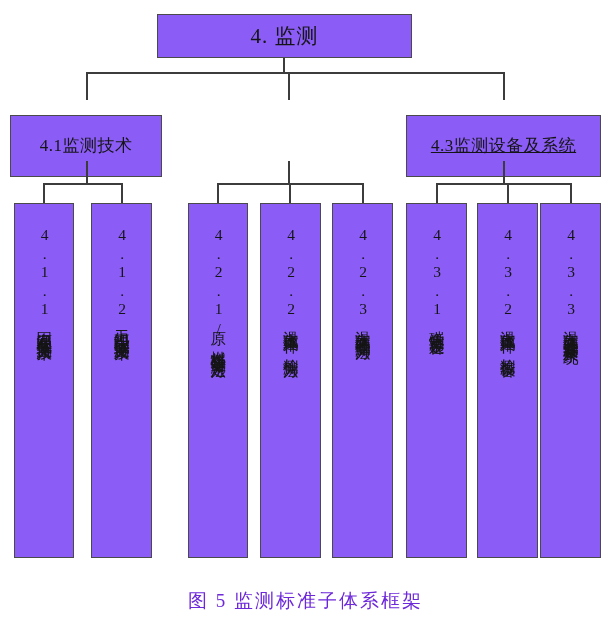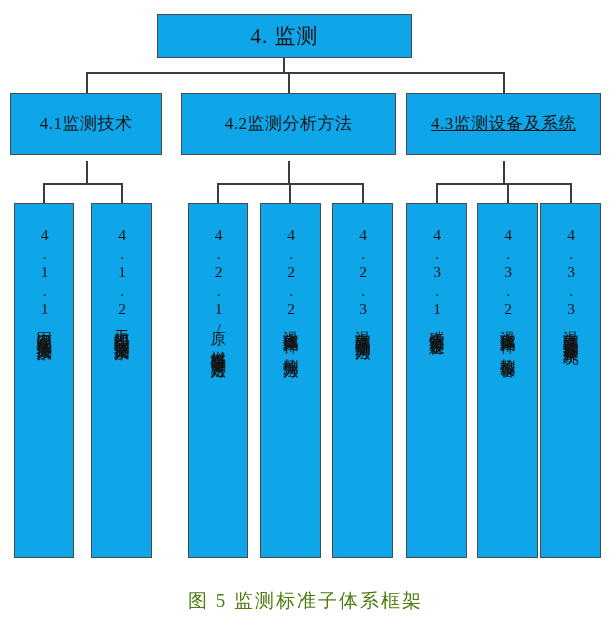--- a/index.html
+++ b/index.html
@@ -20,42 +20,42 @@
     position: absolute;
     left: 0; top: 0;
     width: 611px;
     height: 580px;
   }
 
   .box {
     position: absolute;
     box-sizing: border-box;
     border: 1.5px solid #4a4a4a;
-    background: #0ea5e9;
+    background: #8b5cf6;
     display: flex;
     align-items: center;
     justify-content: center;
     text-align: center;
     color: #151515;
     line-height: 1.18;
   }
 
   
   .box.root {
     left: 157px;
     top: 14px;
     width: 255px;
     height: 44px;
     font-size: 21px;
     letter-spacing: 1px;
   }
 
   
   .box.lvl2 {
-    top: 93px;
+    top: 115px;
     height: 62px;
     font-size: 17px;
     letter-spacing: 0.5px;
     padding: 2px 4px;
   }
   .box.lvl2.b1 { left: 10px;  width: 152px; }
   .box.lvl2.b2 { left: 181px; width: 215px; }
   .box.lvl2.b3 { left: 406px; width: 195px; text-decoration: underline; }
 
   
@@ -94,21 +94,21 @@
 
   
   #caption {
     position: absolute;
     left: 0;
     top: 588px;
     width: 611px;
     text-align: center;
     font-size: 19px;
     letter-spacing: 2px;
-    color: #4d7c0f;
+    color: #6d28d9;
     font-family: "Liberation Serif", "DejaVu Serif", serif;
   }
 </style>
 </head>
 <body>
 
 <div id="diagram">
 
   <div class="box root">
     <span>4. 监测</span>
@@ -117,23 +117,20 @@
   <div class="ln v" style="left:283px; top:58px; height:15px;"></div>
 
   <div class="ln h" style="left:86px; top:72px; width:418px;"></div>
 
   <div class="ln v" style="left:86px;  top:72px; height:28px;"></div>
   <div class="ln v" style="left:288px; top:72px; height:28px;"></div>
   <div class="ln v" style="left:503px; top:72px; height:28px;"></div>
 
   <div class="box lvl2 b1">
     <span>4.1监测技术</span>
-  </div>
-  <div class="box lvl2 b2">
-    <span>4.2监测分析方法</span>
   </div>
   <div class="box lvl2 b3">
     <span>4.3监测设备及系统</span>
   </div>
 
   <div class="ln v" style="left:86px; top:161px; height:23px;"></div>
   <div class="ln h" style="left:43px; top:183px; width:79px;"></div>
   <div class="ln v" style="left:43px;  top:183px; height:20px;"></div>
   <div class="ln v" style="left:121px; top:183px; height:20px;"></div>
 

